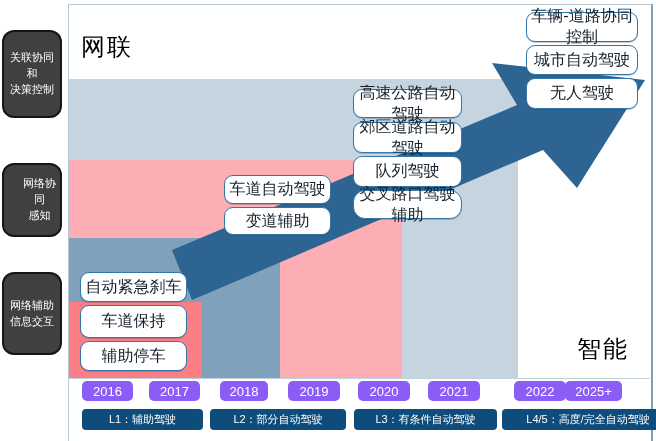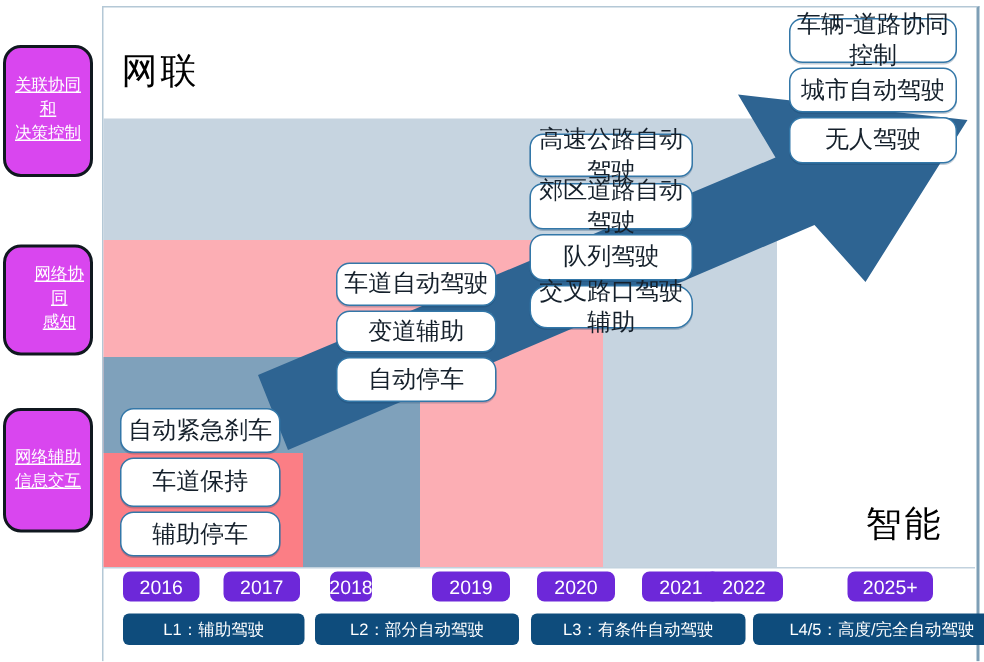--- a/index.html
+++ b/index.html
@@ -28,24 +28,24 @@
   .bg-slate-col {left:202px;top:238px;width:78px;height:140px;background:#7fa1bb;}
   .bg-red-rect  {left:69px;top:302px;width:133px;height:76px;background:#fb7e85;}
   
   .arrow-svg{position:absolute;left:0;top:0;width:656px;height:441px;pointer-events:none;}
   
   .big-title{position:absolute;color:#000000;font-size:24px;font-weight:500;letter-spacing:2px;}
   .t-wanglian{left:81px;top:31px;}
   .t-zhineng{left:577px;top:333px;}
   
   .side{
-    position:absolute;left:2px;width:60px;background:#d946ef;border:2px solid #10181f;
+    position:absolute;left:2px;width:60px;background:#404040;border:2px solid #10181f;
     border-radius:12px;color:#ffffff;font-size:11px;line-height:1.45;
     display:flex;align-items:center;justify-content:center;text-align:center;
-    white-space:pre-line;box-sizing:border-box;text-decoration:underline;
+    white-space:pre-line;box-sizing:border-box;
   }
   .side1{top:30px;height:88px;}
   .side2{top:163px;height:74px;padding-left:15px;}
   .side3{top:272px;height:83px;}
   
   .wb{
     position:absolute;background:#ffffff;border:1.5px solid #3377a8;border-radius:9px;
     color:#15202b;font-size:16px;display:flex;align-items:center;justify-content:center;
     text-align:center;box-sizing:border-box;box-shadow:0 1px 0 rgba(20,60,100,0.25);
   }
@@ -58,27 +58,27 @@
   .wb2c{left:224px;top:238px;width:107px;height:30px;}
   .wb3a{left:353px;top:89px;width:109px;height:29px;}
   .wb3b{left:353px;top:122px;width:109px;height:31px;}
   .wb3c{left:353px;top:156px;width:109px;height:31px;}
   .wb3d{left:353px;top:190px;width:109px;height:29px;border-radius:12px;}
   .wb4a{left:526px;top:12px;width:112px;height:30px;}
   .wb4b{left:526px;top:45px;width:112px;height:30px;}
   .wb4c{left:526px;top:78px;width:112px;height:31px;}
   
   .yr{
-    position:absolute;top:381px;height:20px;background:#6d28d9;border-radius:5px;
+    position:absolute;top:381px;height:20px;background:#8b5cf6;border-radius:5px;
     color:#ffffff;font-size:13px;display:flex;align-items:center;justify-content:center;
   }
   .y0{left:82px;width:51px;}  .y1{left:149px;width:51px;}
-  .y2{left:220px;width:28px;} .y3{left:288px;width:52px;}
+  .y2{left:220px;width:48px;} .y3{left:288px;width:52px;}
   .y4{left:358px;width:52px;} .y5{left:428px;width:52px;}
-  .y6{left:470px;width:52px;} .y7{left:565px;width:57px;}
+  .y6{left:514px;width:52px;} .y7{left:565px;width:57px;}
   
   .lv{
     position:absolute;top:409px;height:21px;background:#0e4c7c;border-radius:4px;
     color:#ffffff;font-size:11px;display:flex;align-items:center;justify-content:center;
   }
   .l1{left:82px;width:121px;} .l2{left:210px;width:136px;}
   .l3{left:354px;width:143px;}.l4{left:502px;width:172px;}
 </style>
 </head>
 <body>
@@ -109,21 +109,20 @@
 感知</div>
   <div class="side side3">网络辅助
 信息交互</div>
 
   <div class="wb wb1c">车道保持</div>
   <div class="wb wb1b">自动紧急刹车</div>
   <div class="wb wb1d">辅助停车</div>
 
   <div class="wb wb2a">车道自动驾驶</div>
   <div class="wb wb2b">变道辅助</div>
-  <div class="wb wb2c">自动停车</div>
 
   <div class="wb wb3a">高速公路自动驾驶</div>
   <div class="wb wb3b">郊区道路自动驾驶</div>
   <div class="wb wb3c">队列驾驶</div>
   <div class="wb wb3d">交叉路口驾驶辅助</div>
 
   <div class="wb wb4a">车辆-道路协同控制</div>
   <div class="wb wb4b">城市自动驾驶</div>
   <div class="wb wb4c">无人驾驶</div>
 

